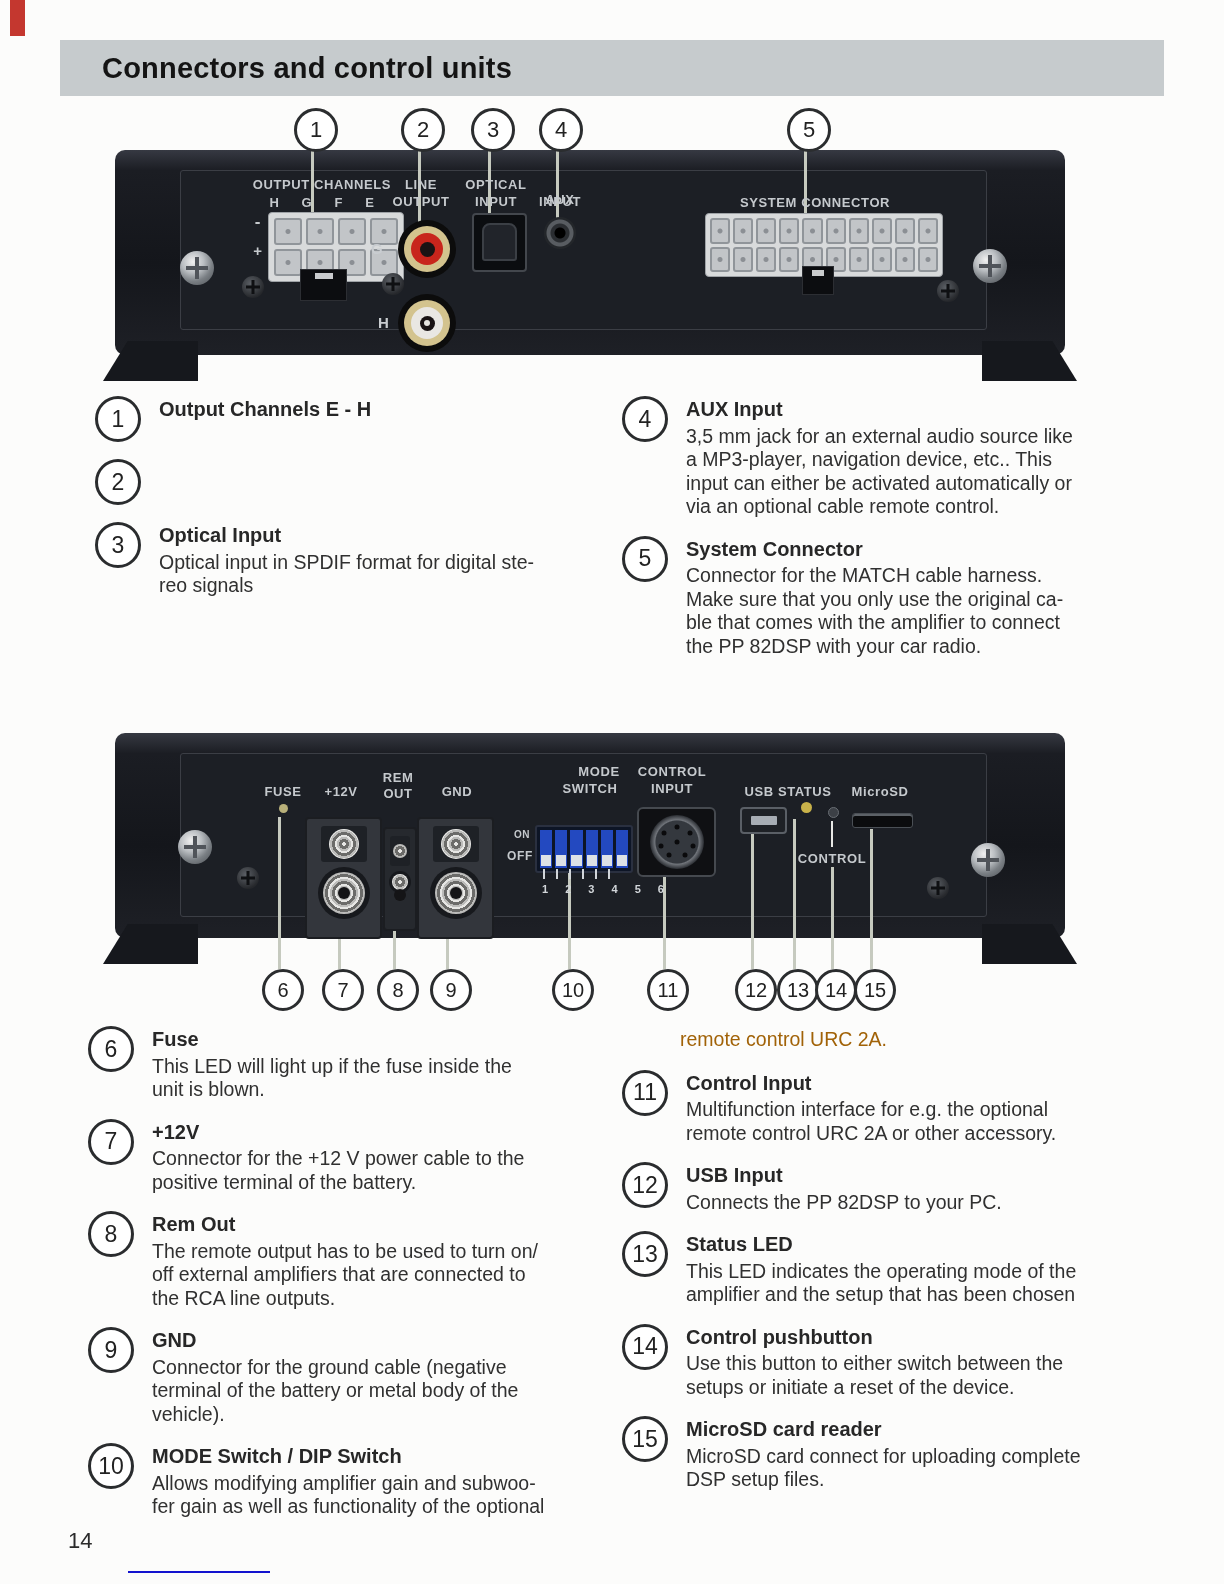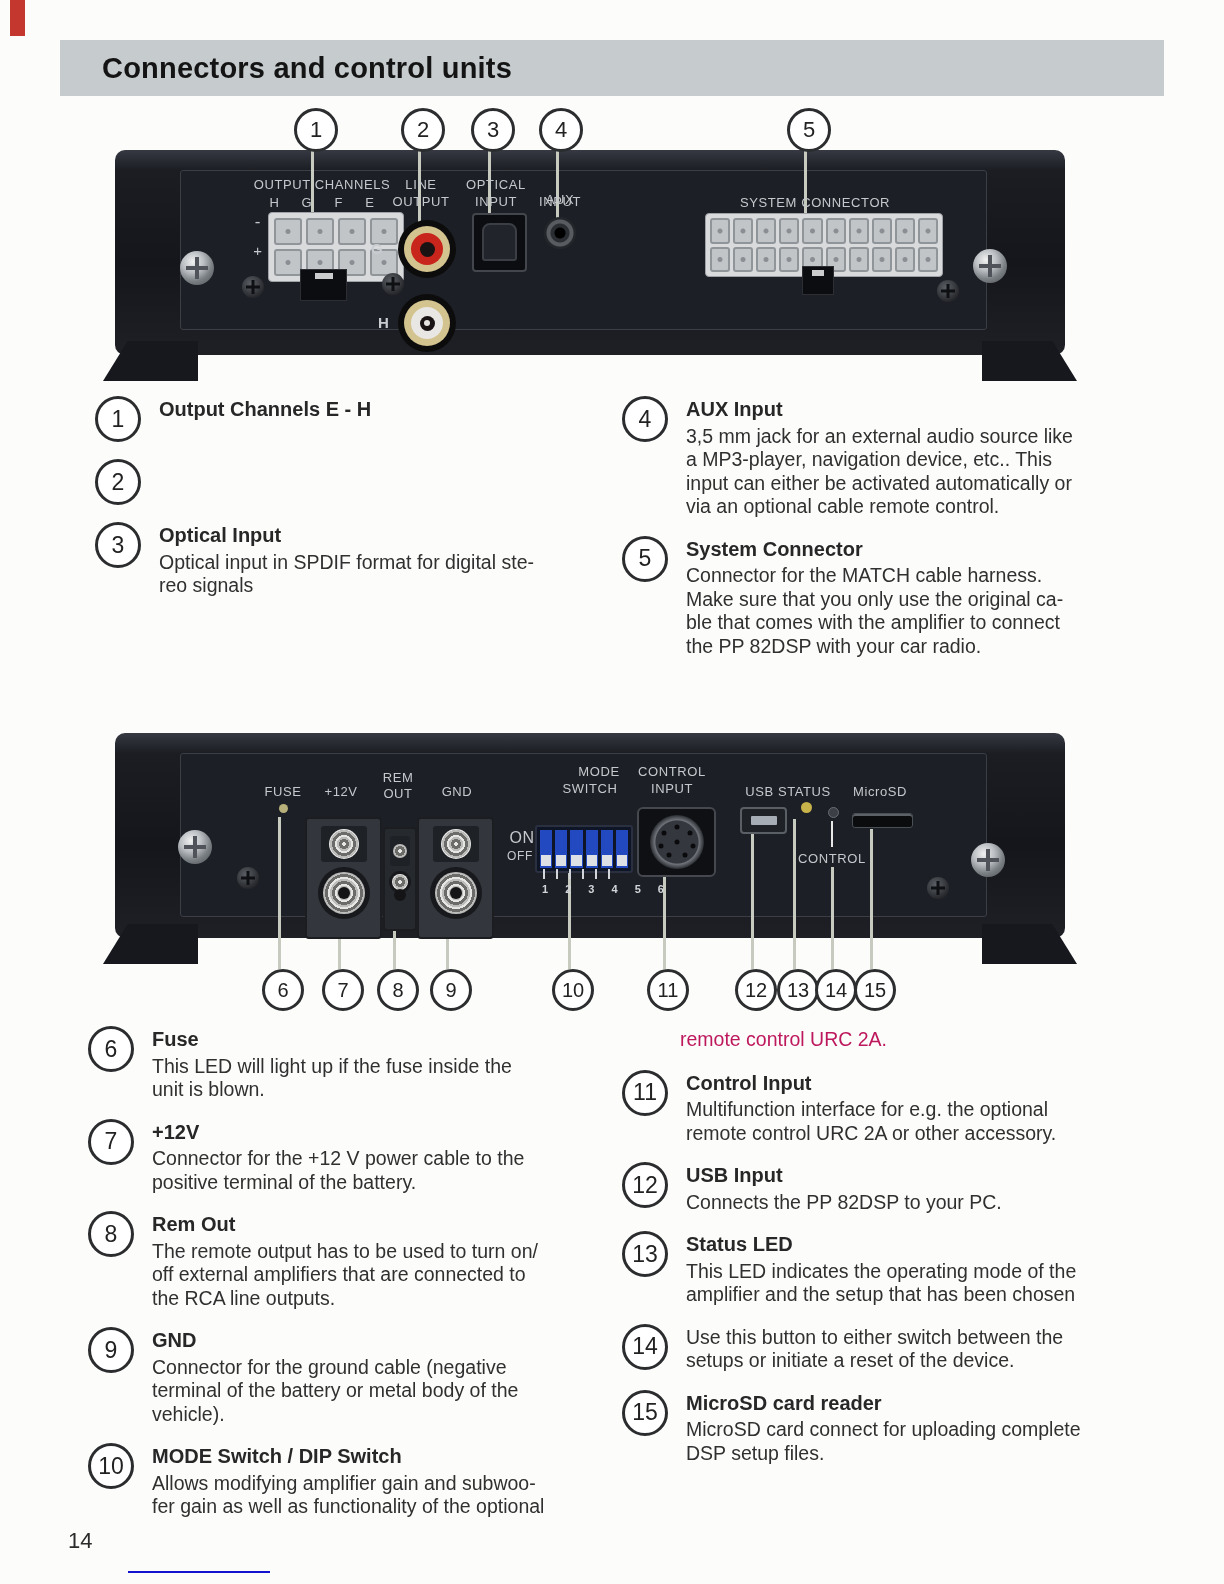--- a/index.html
+++ b/index.html
@@ -12,21 +12,21 @@
   .red-tab{position:absolute;left:10px;top:0;width:15px;height:36px;background:var(--red-bookmark,#c4372f);}
   
   .panel{position:absolute;left:115px;width:950px;height:205px;border-radius:10px;
       background:linear-gradient(180deg,#363942 0%,#1b1d23 10%,#14161b 55%,#1e2026 100%);}
   .foot{position:absolute;bottom:-26px;width:95px;height:40px;background:#16181d;}
   .foot.l{left:-12px;clip-path:polygon(26% 0,100% 0,100% 100%,0 100%);}
   .foot.r{right:-12px;clip-path:polygon(0 0,74% 0,100% 100%,0 100%);}
   .face{position:absolute;left:65px;top:20px;width:805px;height:158px;background:#1c1f25;
       border:1px solid #3b3e45;border-radius:3px;}
   .panel.p2 .face{height:162px;}
-  .plabel{position:absolute;transform:translateX(-50%);font-size:13px;font-weight:400;
+  .plabel{position:absolute;transform:translateX(-50%);font-size:13px;font-weight:700;
       color:#c5c9cd;letter-spacing:.6px;white-space:nowrap;z-index:4;text-align:right;}
   .lead{position:absolute;width:3px;background:#c6cabf;z-index:2;}
   .callout{position:absolute;background:#fff;border:3px solid #2b2d2f;border-radius:50%;
       display:flex;align-items:center;justify-content:center;color:#222;z-index:6;}
   .callout.big{width:38px;height:38px;font-size:22px;}
   .callout.small{width:36px;height:36px;font-size:20px;}
   
   .conn-white{position:absolute;background:#d8dadb;border:1px solid #9ea2a6;border-radius:4px;
       display:grid;z-index:3;}
   .conn8{grid-template-columns:repeat(4,1fr);gap:4px;padding:5px;}
@@ -89,21 +89,21 @@
   .sd{position:absolute;background:#0b0c0e;border:1px solid #4a4f55;border-radius:3px;
       box-shadow:inset 0 2px 0 #5c6167;z-index:3;}
   .ctl-line{position:absolute;width:2px;background:#e8e8e6;z-index:4;}
   
   .col{position:absolute;}
   .desc-item{display:flex;gap:18px;margin-bottom:19px;}
   .num-circle{flex:0 0 auto;width:40px;height:40px;border:3px solid #2a2c2e;border-radius:50%;
       background:#fff;display:flex;align-items:center;justify-content:center;font-size:23px;color:#222;margin-top:-2px;}
   .desc-title{font-weight:700;font-size:20px;line-height:23.5px;margin-bottom:3px;color:#272727;}
   .desc-body{font-size:19.5px;line-height:23.5px;white-space:pre-line;color:#303030;}
-  .cont-line{margin-left:58px;font-size:19.5px;line-height:23.5px;margin-bottom:20px;color:#be185d;}
+  .cont-line{margin-left:58px;font-size:19.5px;line-height:23.5px;margin-bottom:20px;color:#a16207;}
   .page-num{position:absolute;left:68px;top:1528px;font-size:22px;color:#2b2b2b;}
   .blue-line{position:absolute;left:128px;top:1571px;width:142px;height:2px;background:var(--blue-line,#1313cf);}
 </style>
 </head>
 <body>
 
 <div class="page">
 
   <div class="red-tab"></div>
 
@@ -281,21 +281,21 @@
     <div class="plabel" style="left:226px;top:51px;">+12V</div>
     <div class="plabel" style="left:283px;top:37px;">REM</div>
     <div class="plabel" style="left:283px;top:53px;">OUT</div>
     <div class="plabel" style="left:342px;top:51px;">GND</div>
     <div class="plabel" style="left:484px;top:31px;">MODE</div>
     <div class="plabel" style="left:475px;top:48px;">SWITCH</div>
     <div class="plabel" style="left:557px;top:31px;">CONTROL</div>
     <div class="plabel" style="left:557px;top:48px;">INPUT</div>
     <div class="plabel" style="left:673px;top:51px;">USB STATUS</div>
     <div class="plabel" style="left:765px;top:51px;">MicroSD</div>
-    <div class="plabel" style="left:407px;top:96px;font-size:16px;">ON</div>
+    <div class="plabel" style="left:407px;top:96px;font-size:10px;">ON</div>
     <div class="plabel" style="left:405px;top:116px;font-size:12px;">OFF</div>
     <div class="plabel" style="left:717px;top:118px;">CONTROL</div>
 
     <div class="led" style="left:164px;top:71px;width:9px;height:9px;background:#b8b07a;"></div>
 
     <div class="term" style="left:190px;top:84px;width:73px;height:118px;">
       <div class="win">
           <div class="coil"></div>
         </div>
       <div class="big">
@@ -460,20 +460,21 @@
           <div>
             <div class="desc-title">Status LED</div>
             <div class="desc-body">This LED indicates the operating mode of the
 amplifier and the setup that has been chosen</div>
           </div>
         </div>
 
         <div class="desc-item">
           <span class="num-circle">14</span>
           <div>
+            <div class="desc-title">Control pushbutton</div>
             <div class="desc-body">Use this button to either switch between the
 setups or initiate a reset of the device.</div>
           </div>
         </div>
 
         <div class="desc-item">
           <span class="num-circle">15</span>
           <div>
             <div class="desc-title">MicroSD card reader</div>
             <div class="desc-body">MicroSD card connect for uploading complete

